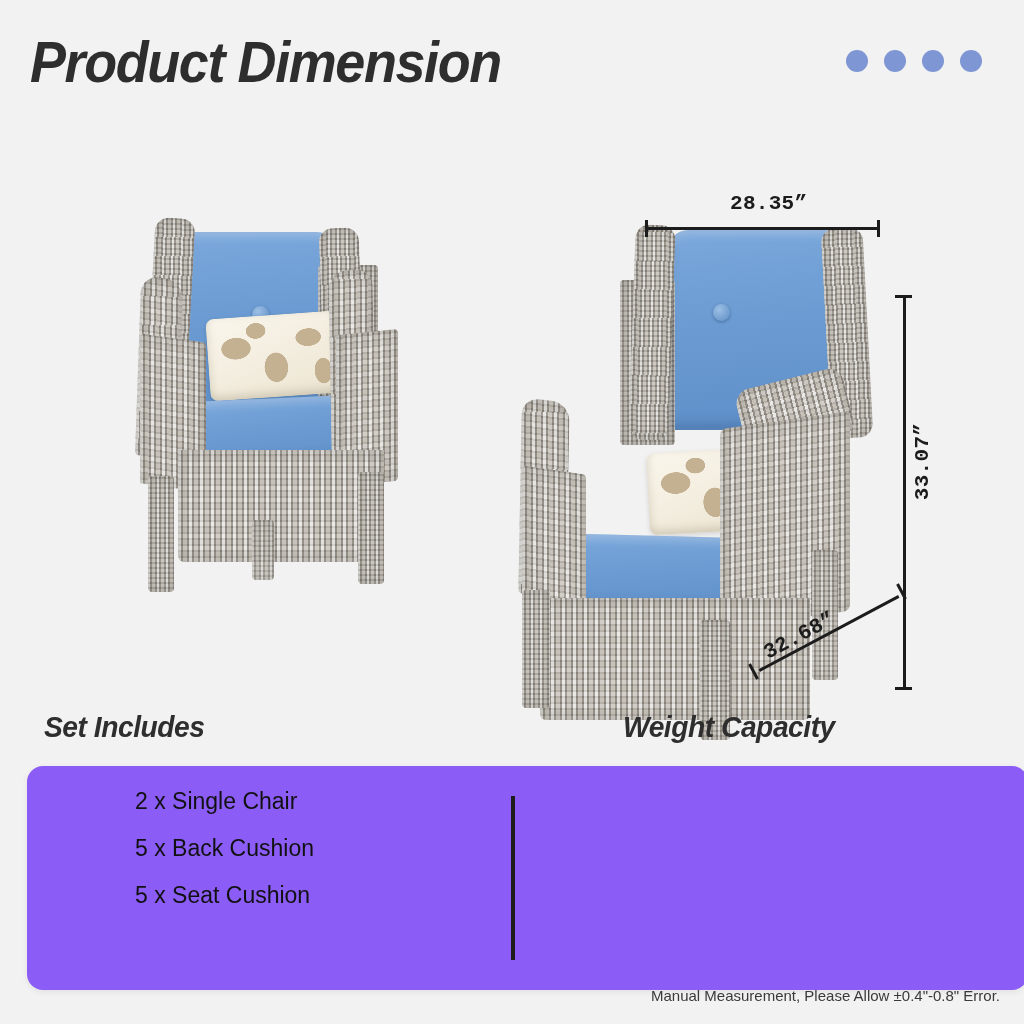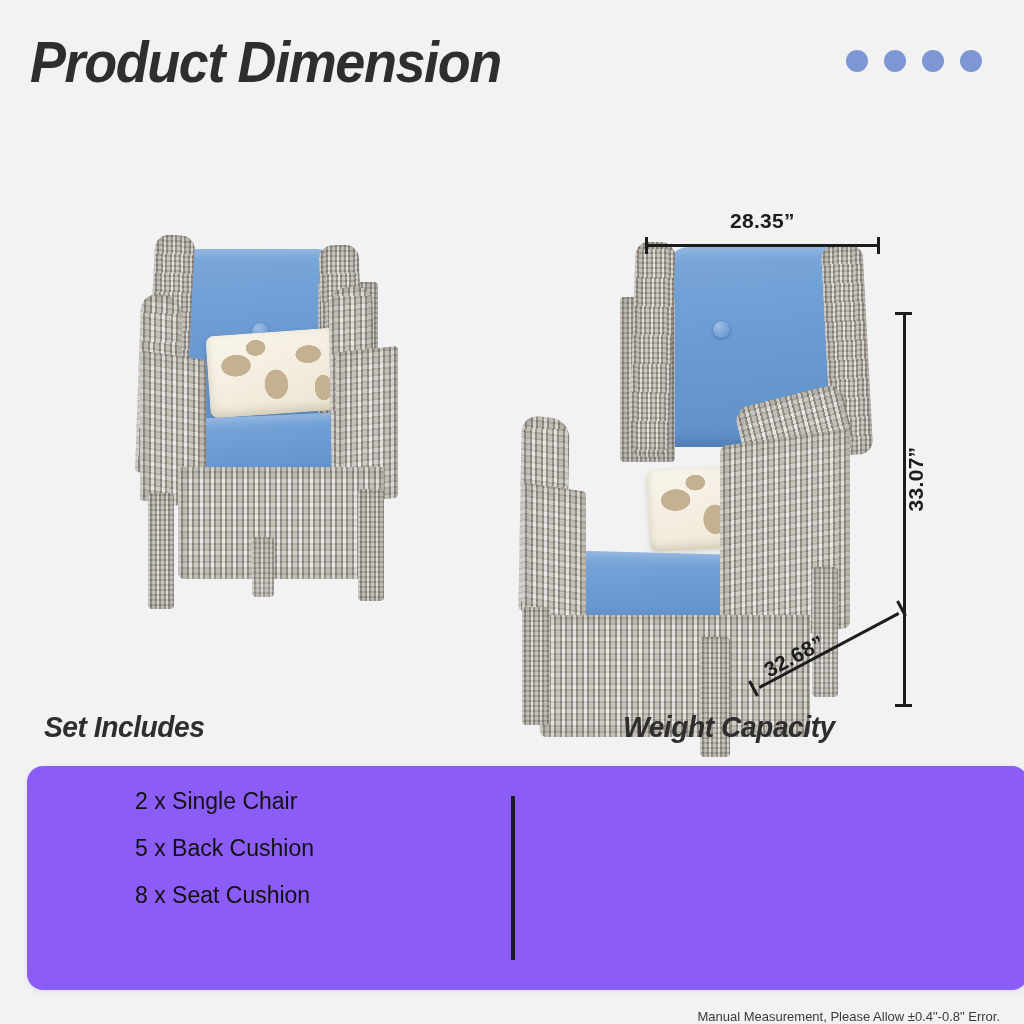--- a/index.html
+++ b/index.html
@@ -18,21 +18,21 @@
     font-size:58px; font-weight:bold; font-style:italic;
     letter-spacing:-1.5px;
     color:#2e2e2e;
     transform:scaleX(0.93); transform-origin:left center;
     white-space:nowrap;
   }
   #dots { position:absolute; right:42px; top:50px; display:flex; gap:16px; }
   .dot { width:22px; height:22px; border-radius:50%; background:#7e96d4; }
 
   
-  #hero { position:absolute; left:0; top:137px; width:836px; height:570px; }
+  #hero { position:absolute; left:0; top:120px; width:836px; height:570px;font-family:Liberation Mono, monospace; }
 
   
   .chair { position:absolute; }
 
   
   .wicker {
     position:absolute;
     background-color:#b5b0a8;
     background-image:
       repeating-linear-gradient(90deg,
@@ -118,22 +118,22 @@
   #capacity-divider {
     position:absolute; left:484px; top:30px; width:4px; height:164px;
     background:#1c1c1c;
   }
   #capacity-text {
     position:absolute; left:604px; top:98px;
     font-size:23px; color:#111; white-space:nowrap;
   }
 
   #footer-note {
-    position:absolute; right:24px; bottom:0;
-    font-size:13px; color:#3a3a3a; white-space:nowrap;
+    position:absolute; right:24px; bottom:20px;
+    font-size:15px; color:#3a3a3a; white-space:nowrap;
   }
 </style>
 </head>
 <body>
 
 <div id="page-title">Product Dimension</div>
 
 <div id="dots">
   <span class="dot"></span>
   <span class="dot"></span>
@@ -240,20 +240,20 @@
 </div>
 
 <div class="section-head" style="left:44px;top:710px;">Set Includes</div>
 <div class="section-head" style="left:623px;top:710px;">Weight Capacity</div>
 
 <div id="info-card">
 
   <div id="set-list">
     <div class="set-item">2 x Single Chair</div>
     <div class="set-item">5 x Back Cushion</div>
-    <div class="set-item">8 x Seat Cushion</div>
+    <div class="set-item">5 x Seat Cushion</div>
   </div>
 
   <div id="capacity-divider"></div>
 
 </div>
 
 <div id="footer-note">Manual Measurement, Please Allow ±0.4"-0.8" Error.</div>
 
 </body></html>

